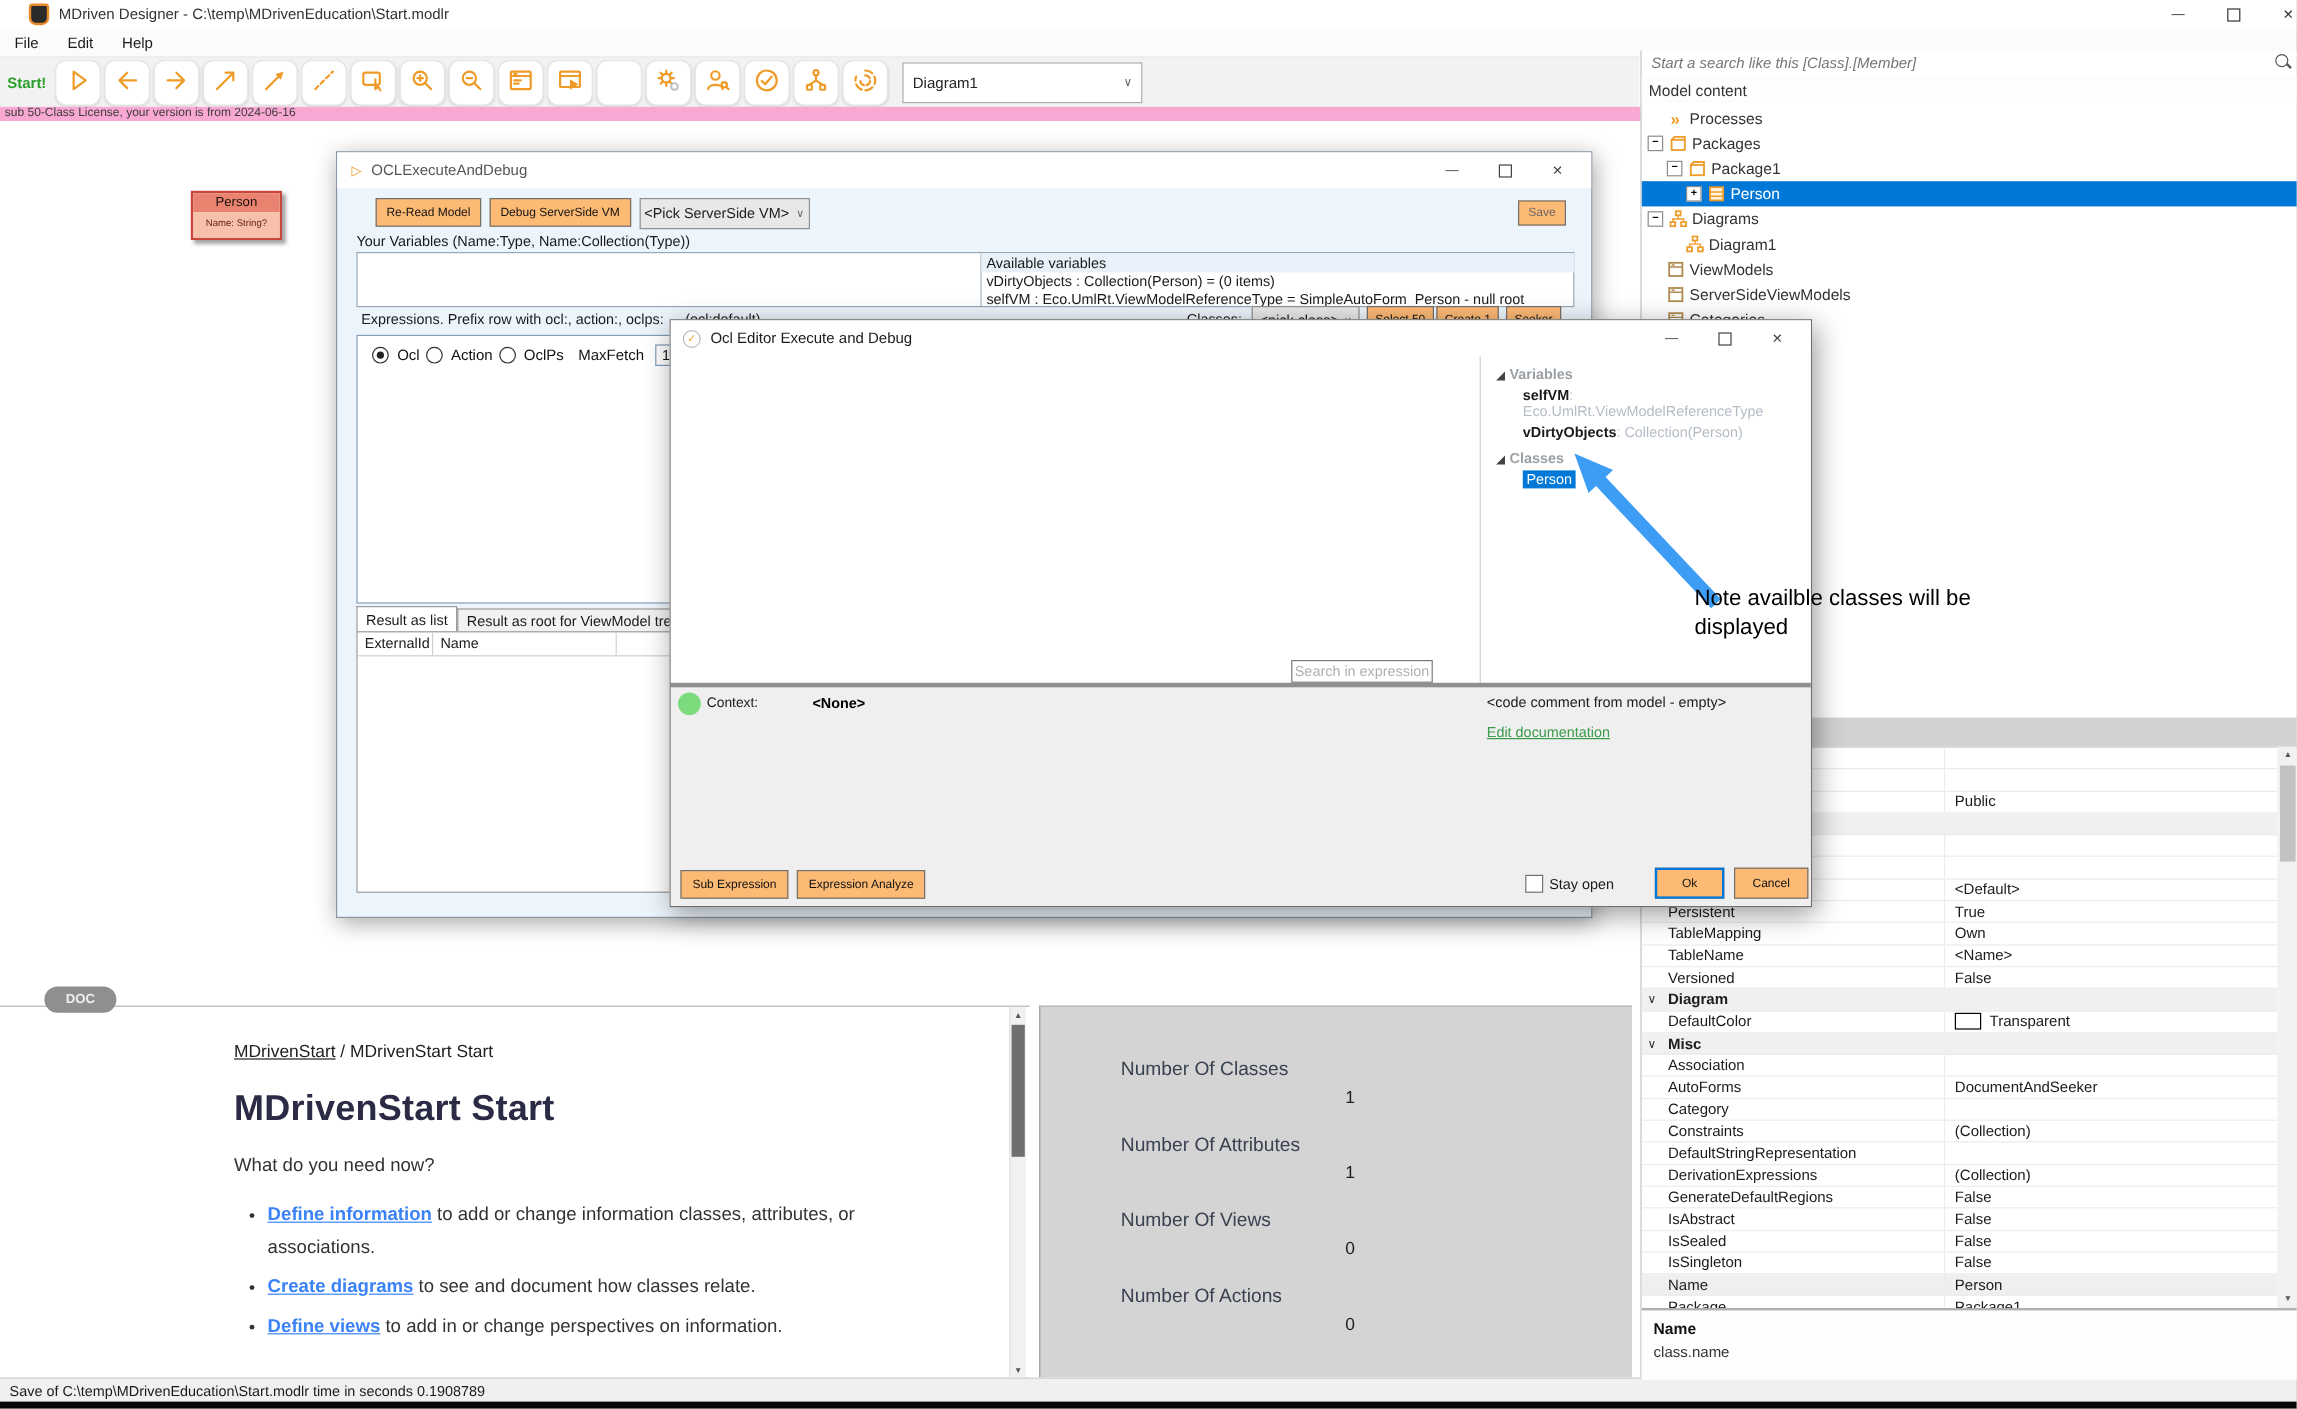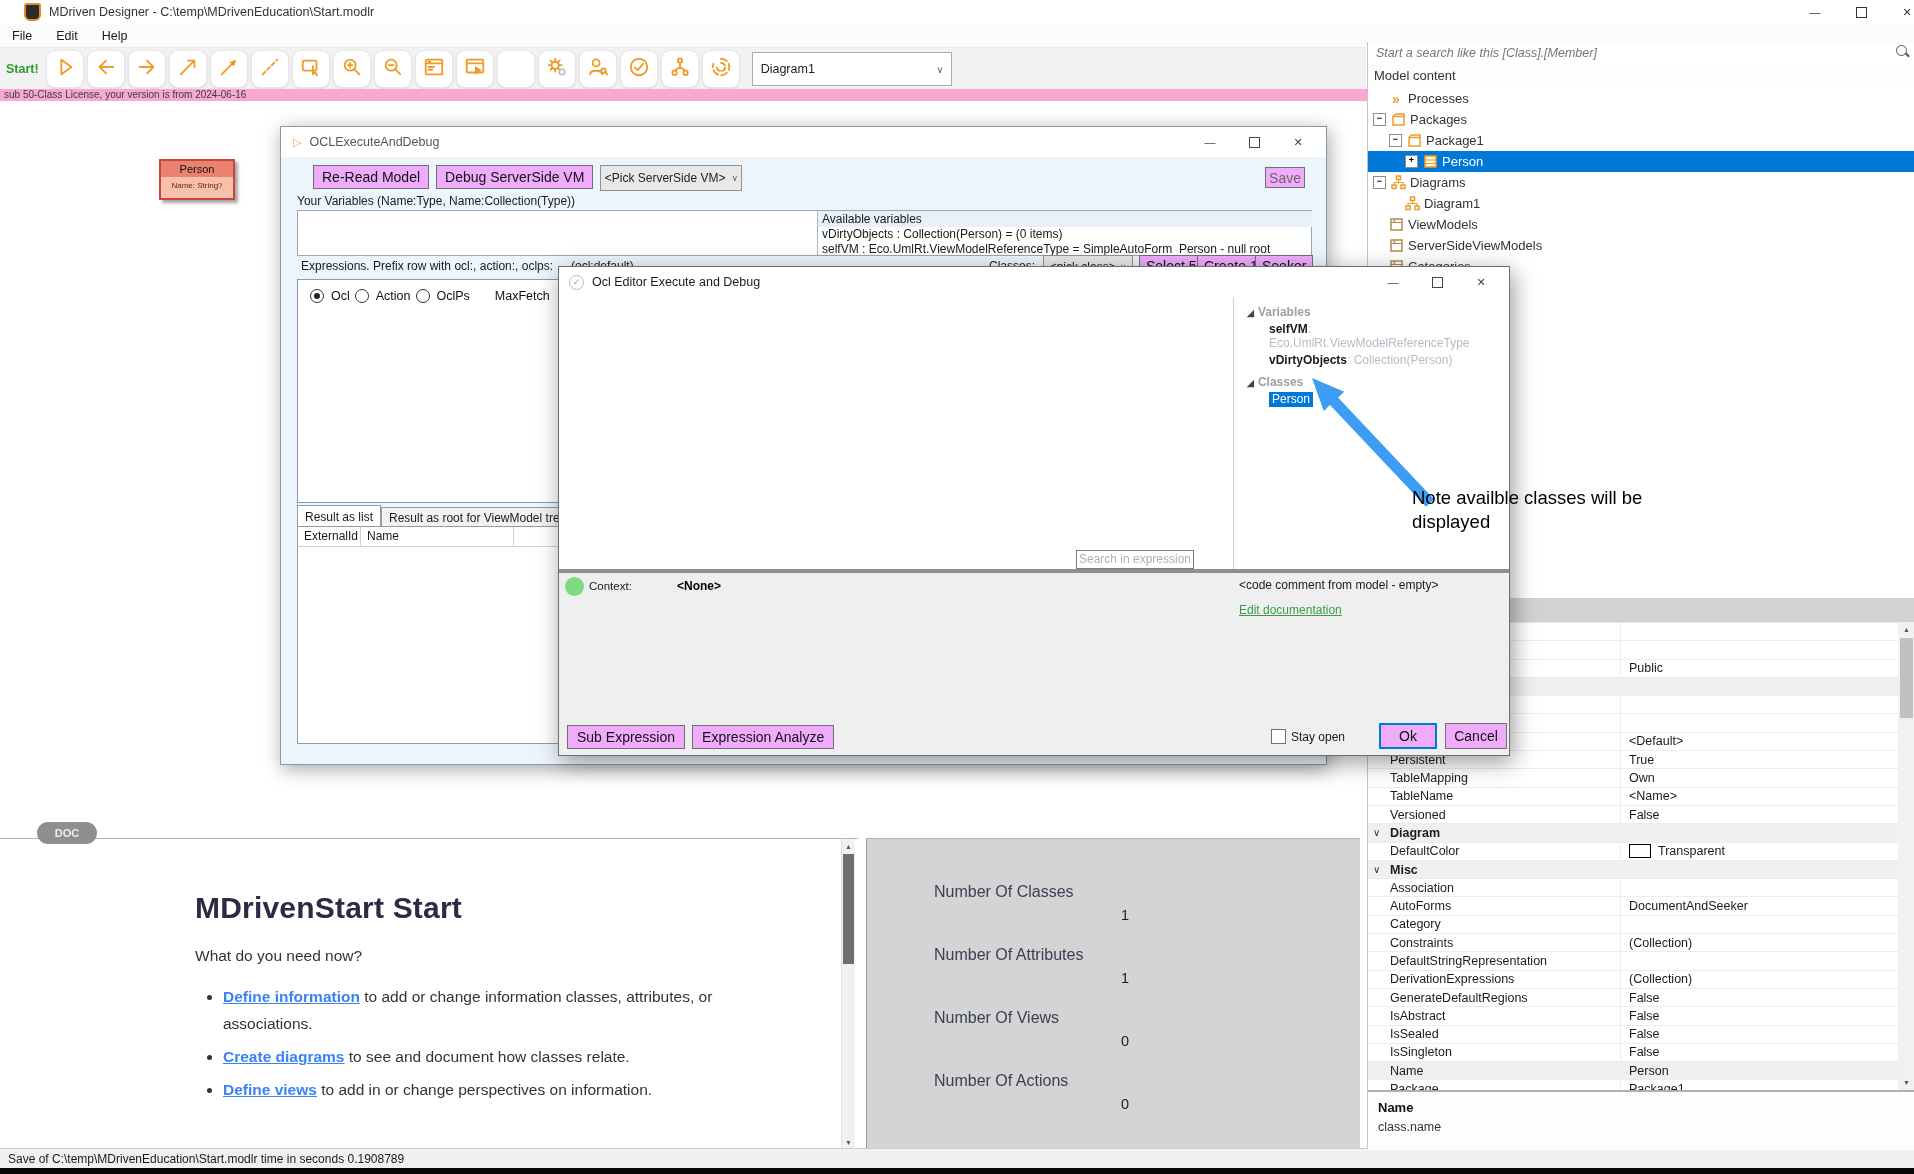--- a/index.html
+++ b/index.html
@@ -82,21 +82,21 @@
   .propsfooter{position:absolute;left:0;top:1048px;width:547px;height:58px;border-top:2px solid #b0b0b0;background:#fdfdfd;}
   .pfname{font-weight:bold;font-size:13px;color:#111;margin:8px 0 0 10px;}
   .pfdesc{font-size:12.5px;color:#333;margin:5px 0 0 10px;}
   
   .dialog{position:absolute;background:#edf5fc;border:1px solid #8a98a5;box-shadow:2px 4px 18px rgba(0,0,0,.35);}
   .dlgtitle{height:30px;background:#fff;display:flex;align-items:center;position:relative;}
   .dlgtitle .t{font-size:12.5px;color:#555;margin-left:8px;}
   .dctrls{position:absolute;right:6px;top:0;height:30px;display:flex;align-items:center;}
   .dctrl{width:44px;text-align:center;font-size:11px;color:#444;display:flex;align-items:center;justify-content:center;height:30px;}
   .dctrl .maxbox{width:9px;height:9px;border:1px solid #444;}
-  .winbtn{background:#f0abfc;border:1px solid #707070;font-size:14px;color:#111;display:inline-flex;align-items:center;justify-content:center;font-family:"Liberation Sans",sans-serif;}
+  .winbtn{background:#fdba74;border:1px solid #707070;font-size:10px;color:#111;display:inline-flex;align-items:center;justify-content:center;font-family:"Liberation Sans",sans-serif;}
   .outer{left:280px;top:126px;width:1045px;height:637px;z-index:5;}
   .outer .playicon{margin-left:12px;color:#ef9b28;font-size:11px;}
   .o-btnrow{position:absolute;left:32px;top:38px;display:flex;gap:7px;}
   .o-btnrow .winbtn{height:24px;padding:0 8px;}
   .o-pickvm{height:24px;width:140px;background:#e8e8e8;border:1px solid #909090;font-size:12px;display:flex;align-items:center;justify-content:center;position:relative;}
   .o-save{position:absolute;left:984px;top:40px;width:40px;height:21px;color:#6a6a6a!important;}
   .o-varlabel{position:absolute;left:16px;top:67px;font-size:12px;color:#1a1a1a;}
   .o-varbox{position:absolute;left:16px;top:83px;width:1013px;height:44px;background:#fff;border:1px solid #97a7b7;}
   .o-avail{position:absolute;left:519px;top:0;width:494px;height:44px;border-left:1px solid #aab6c2;}
   .o-availhdr{background:#e8f1fa;font-size:12px;color:#1a1a1a;padding:1px 4px;}
@@ -283,20 +283,23 @@
 
   <div class="canvas"></div>
   <div class="personbox">
     <div class="personhdr">Person</div>
     <div class="personbody">Name: String?</div>
   </div>
   <div class="doctab">DOC</div>
 
   <div class="docpanel">
     <div class="doccontent">
+      <div class="breadcrumb">
+        <a href="#">MDrivenStart</a><span> / MDrivenStart Start</span>
+      </div>
       <div class="doch1">MDrivenStart Start</div>
       <div class="docq">What do you need now?</div>
       <ul class="doclist" id="doclist">
           <li><a class="bluelink" href="#">Define information</a><span> to add or change information classes, attributes, or associations.</span></li>
           <li><a class="bluelink" href="#">Create diagrams</a><span> to see and document how classes relate.</span></li>
           <li><a class="bluelink" href="#">Define views</a><span> to add in or change perspectives on information.</span></li>
         </ul>
     </div>
     <div class="docscroll">
       <div class="arr">▲</div>
@@ -632,21 +635,21 @@
       <button class="winbtn o-selbtns" style="left:974px;padding:0 6px;">Seeker</button>
     </div>
     <div class="o-exprbox">
       <div class="radiorow" id="radiorow">
           <span class="radio on"></span>
           <span>Ocl</span>
           <span class="radio"></span>
           <span>Action</span>
           <span class="radio"></span>
           <span>OclPs</span>
-          <span style="margin-left: 20px;">MaxFetch</span>
+          <span style="margin-left: 7px;">MaxFetch</span>
           <span class="maxfetch">100</span>
         </div>
     </div>
     <div class="o-tabs" id="otabs">
         <div class="o-tab active">Result as list</div>
         <div class="o-tab">Result as root for ViewModel tree</div>
       </div>
     <div class="o-listbox">
       <div class="o-cols" id="ocols">
           <div class="o-col" style="width: 50px;">ExternalId</div>

